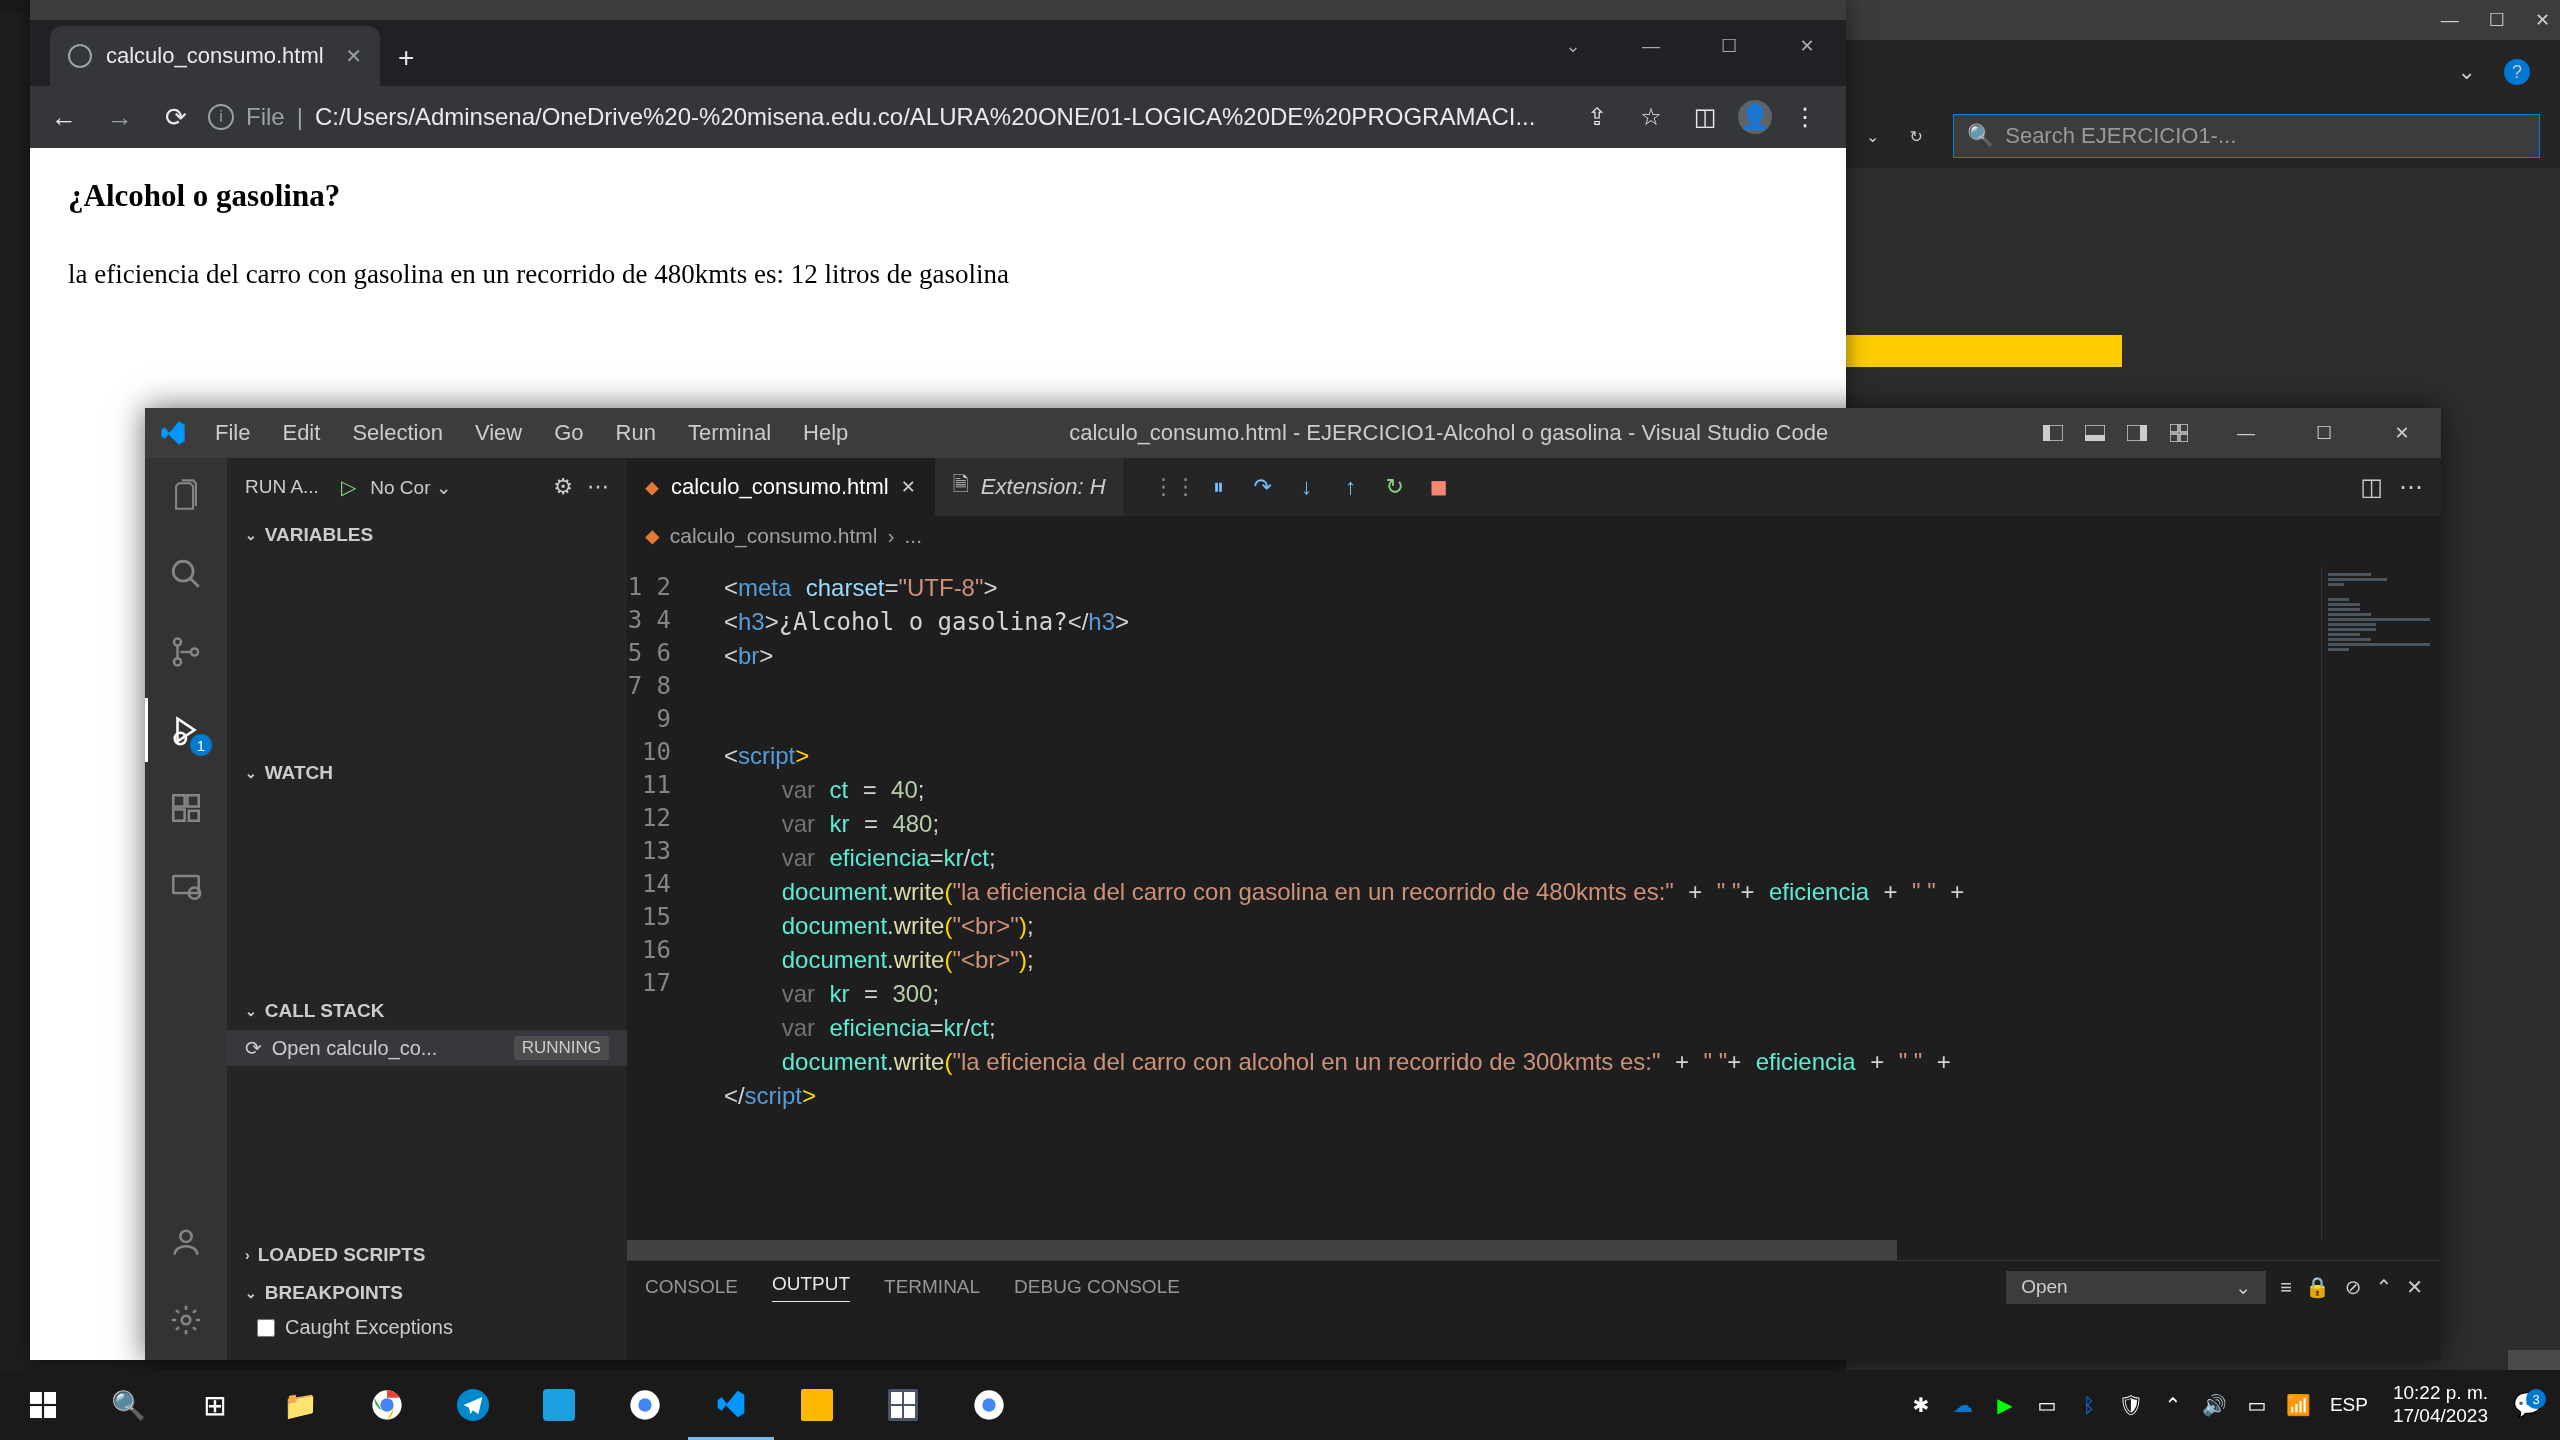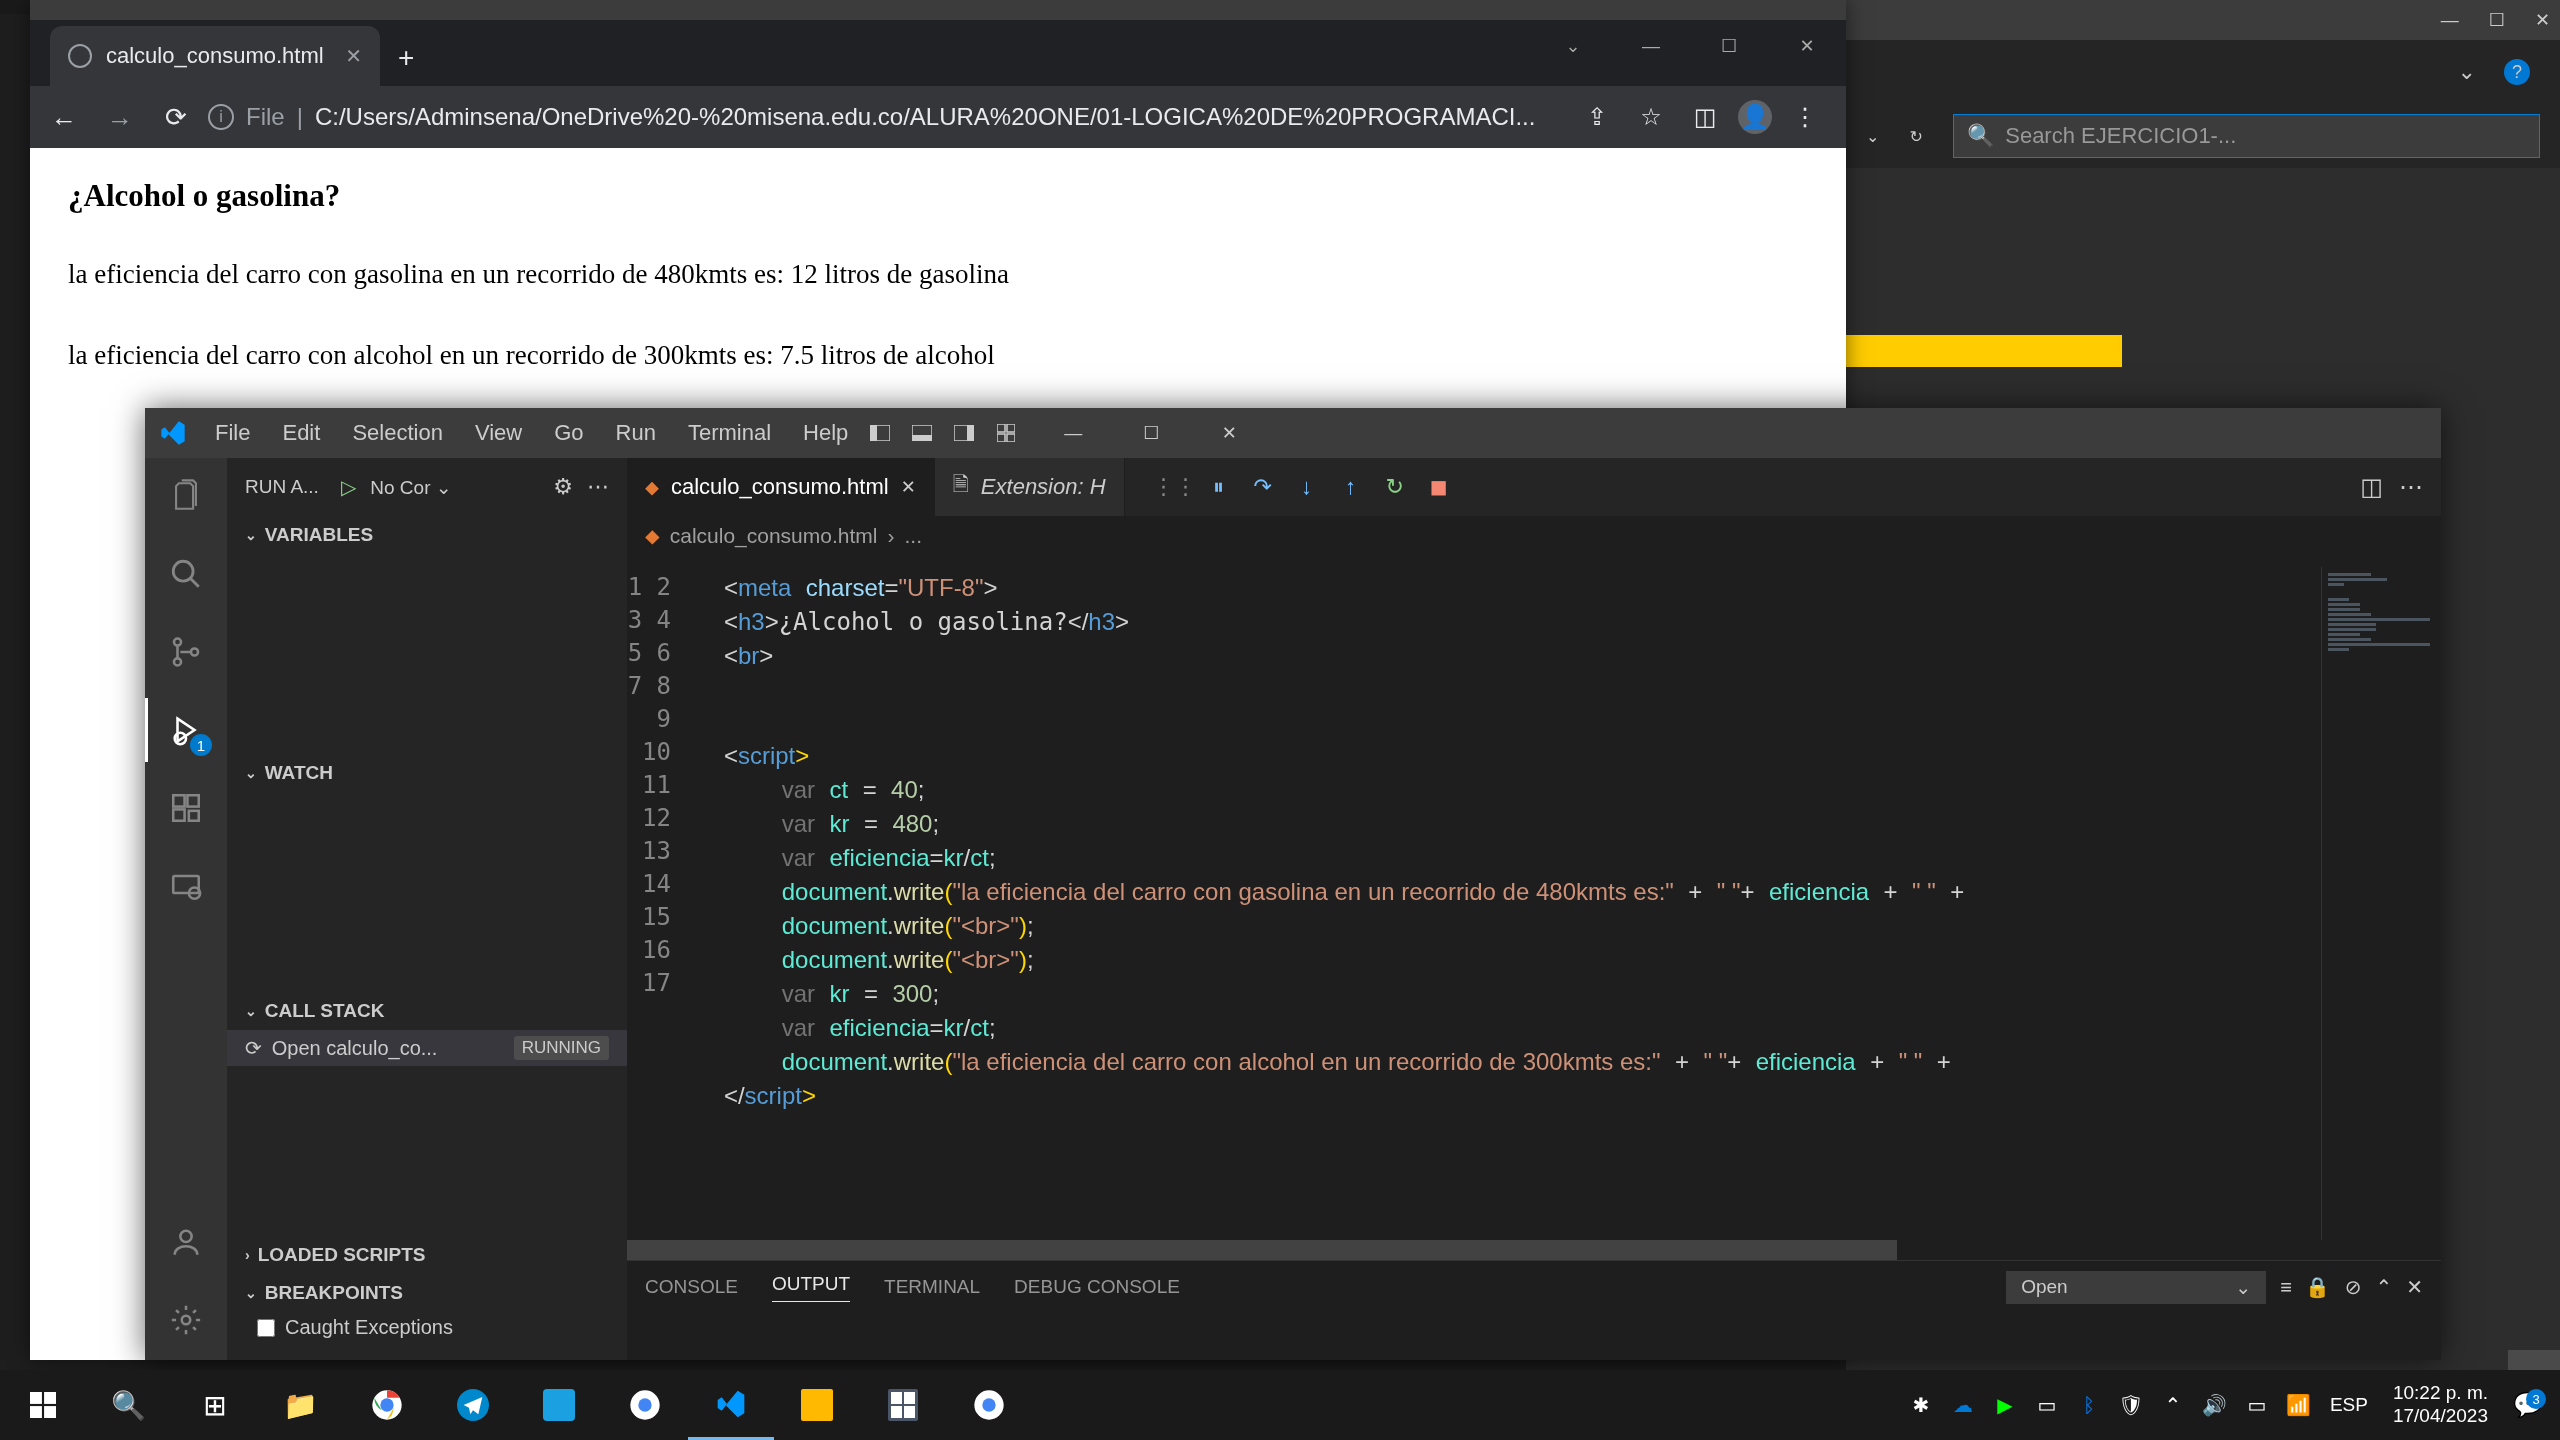--- a/index.html
+++ b/index.html
@@ -189,41 +189,41 @@
       <div>⇪</div>
       <div>☆</div>
       <div>◫</div>
       <div style="background:#5f6368;border-radius:50%;width:34px;height:34px;color:#fff">👤</div>
       <div>⋮</div>
     </div>
   </div>
   <div class="page-content">
     <h3>¿Alcohol o gasolina?</h3>
     <p>la eficiencia del carro con gasolina en un recorrido de 480kmts es: 12 litros de gasolina</p>
-    <p>la eficiencia del carro con alcohol en un recorrido de 300kmts es: 7.5 litros de alcohol</p>
   </div>
 </div>
 
 <div class="vscode">
   <div class="vscode-titlebar">
     <div class="vscode-logo">
       <svg viewBox="0 0 24 24">
           <path fill="#0098ff" d="M17 2l5 3v14l-5 3-9-9 9-11zM5 7L2 9v6l3 2 4-5-4-5z"></path>
         </svg>
     </div>
     <div class="vscode-menu">
       <span>File</span>
       <span>Edit</span>
       <span>Selection</span>
       <span>View</span>
       <span>Go</span>
       <span>Run</span>
       <span>Terminal</span>
       <span>Help</span>
     </div>
+    <div class="vscode-title">calculo_consumo.html - EJERCICIO1-Alcohol o gasolina - Visual Studio Code</div>
     <div class="vscode-title-right">
       <div class="layout-btn">
           <svg width="20" height="16" viewBox="0 0 20 16">
             <rect x="0" y="0" width="20" height="16" fill="none" stroke="#ccc" stroke-width="1.5"></rect>
             <rect x="0" y="0" width="7" height="16" fill="#ccc"></rect>
           </svg>
         </div>
       <div class="layout-btn">
           <svg width="20" height="16" viewBox="0 0 20 16">
             <rect x="0" y="0" width="20" height="16" fill="none" stroke="#ccc" stroke-width="1.5"></rect>

